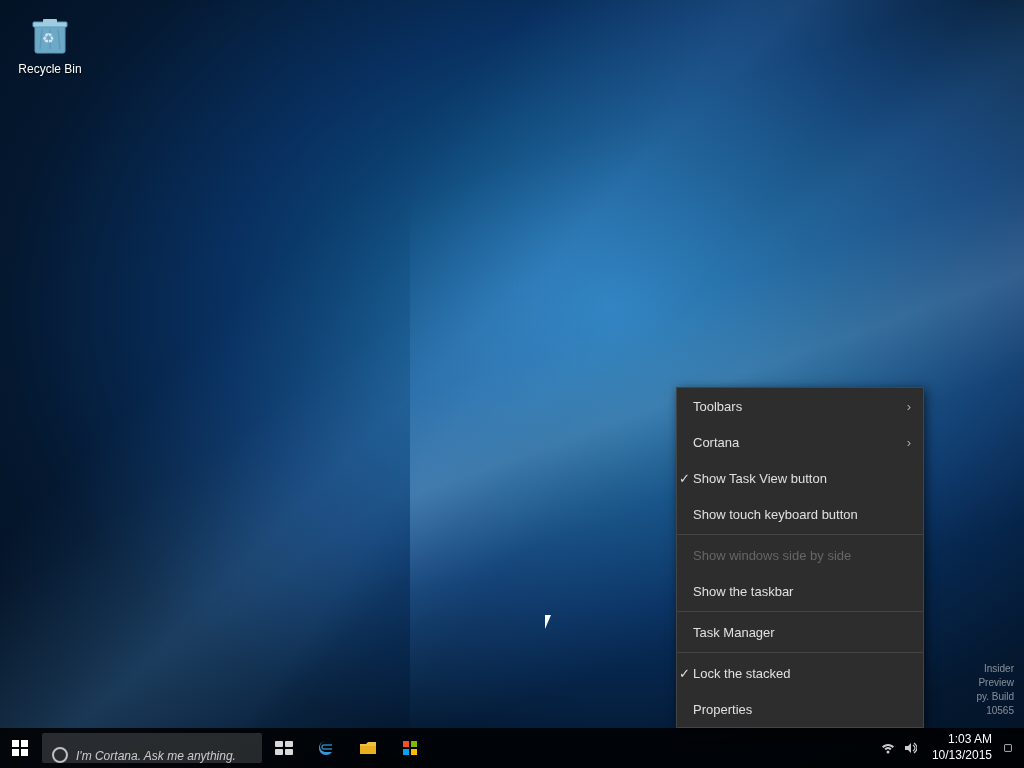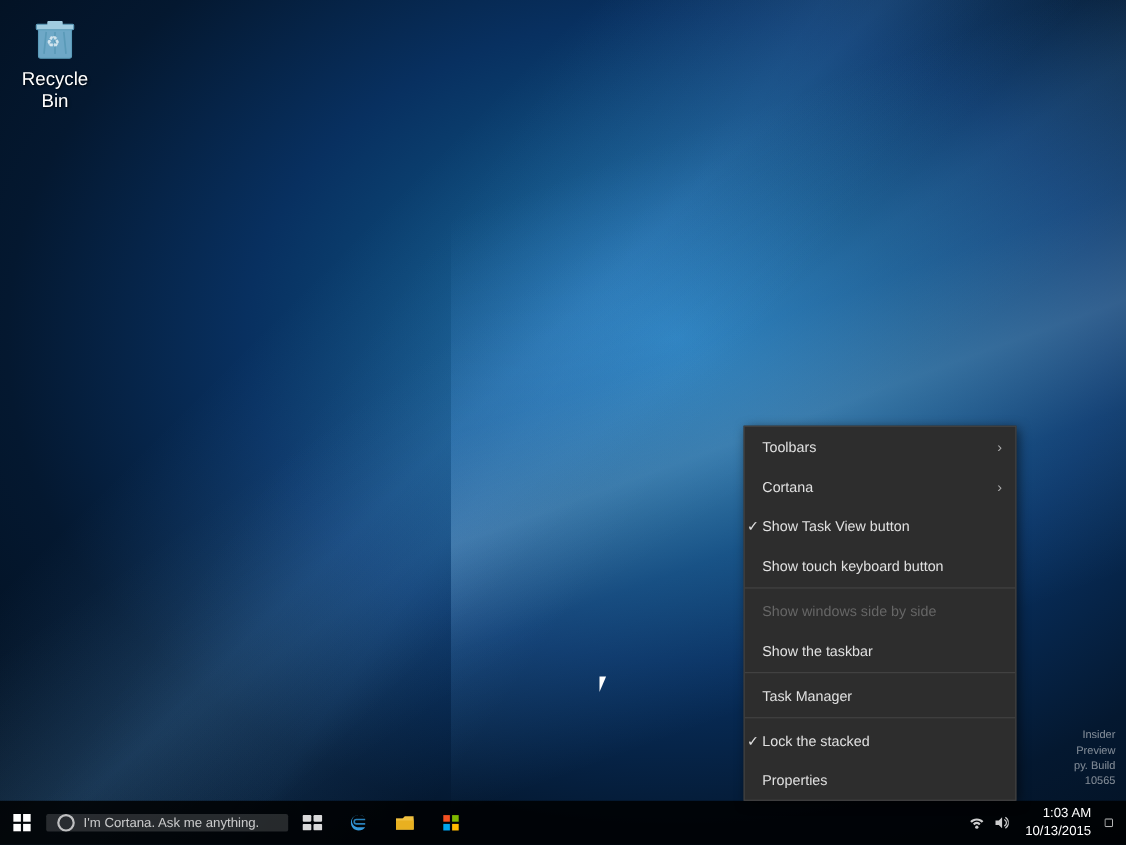--- a/index.html
+++ b/index.html
@@ -62,21 +62,21 @@
       width: 48px;
       height: 48px;
       display: flex;
       align-items: center;
       justify-content: center;
       font-size: 36px;
     }
 
     .desktop-icon-label {
       color: white;
-      font-size: 17px;
+      font-size: 12px;
       text-align: center;
       text-shadow: 1px 1px 2px rgba(0,0,0,0.8);
       margin-top: 4px;
       line-height: 1.2;
     }
 
     
     #taskbar {
       position: absolute;
       bottom: 0;
@@ -95,28 +95,29 @@
       display: flex;
       align-items: center;
       justify-content: center;
       cursor: pointer;
       color: white;
       font-size: 18px;
     }
 
     .taskbar-search {
       display: flex;
-      align-items: center;
+      align-items: flex-end;
       background: rgba(255,255,255,0.15);
       border-radius: 2px;
       padding: 0 10px;
-      height: 16px;
+      height: 30px;
       width: 220px;
       margin-left: 2px;
       cursor: pointer;
+      font-style: italic;
     }
 
     .taskbar-search-circle {
       width: 16px;
       height: 16px;
       border-radius: 50%;
       border: 2px solid rgba(255,255,255,0.7);
       margin-right: 8px;
       flex-shrink: 0;
     }

